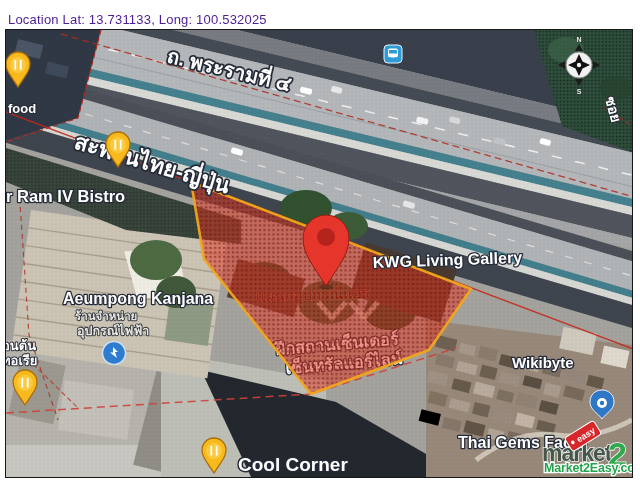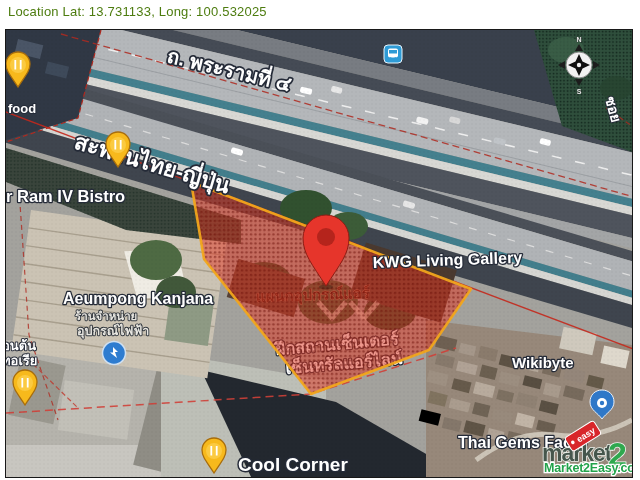--- a/index.html
+++ b/index.html
@@ -1,18 +1,18 @@
 <!DOCTYPE html>
 <html><head>
 <meta charset="utf-8">
 <style>
   html,body{margin:0;padding:0;}
   body{width:640px;height:480px;background:#ffffff;position:relative;overflow:hidden;
        font-family:"Liberation Sans","DejaVu Sans",sans-serif;}
-  .header{position:absolute;left:8px;top:4px;font-size:13px;color:#4d7c0f;letter-spacing:.2px;}
+  .header{position:absolute;left:8px;top:12px;font-size:13px;color:#4c1d95;letter-spacing:.2px;}
   .map-frame{position:absolute;left:5px;top:29px;width:626px;height:447px;
              border:1px solid #181818;background:#a3a29d;overflow:hidden;}
   svg{display:block}
   svg text{font-family:"Liberation Sans","DejaVu Sans",sans-serif;}
   .lbl{fill:#ffffff;stroke:#252b38;stroke-linejoin:round;paint-order:stroke;font-weight:bold;}
   .sw2{stroke-width:2px}.sw25{stroke-width:2.5px}.sw3{stroke-width:3px}.sw35{stroke-width:3.5px}
   .sub{fill:#e9e7e1;stroke:#2a3038;stroke-width:1.8px;paint-order:stroke;stroke-linejoin:round;font-weight:bold;}
   .inline-dark{fill:#4a180e;stroke:#d9a184;stroke-width:.45px;paint-order:stroke;font-weight:bold;opacity:.85;}
   .wm-brand{font-weight:bold;fill:#46564c;stroke:#e9eee9;stroke-width:1.6px;paint-order:stroke;letter-spacing:-1px;}
   .wm-two{font-weight:bold;fill:#2fa84e;stroke:#f2f7f2;stroke-width:1.6px;paint-order:stroke;}

